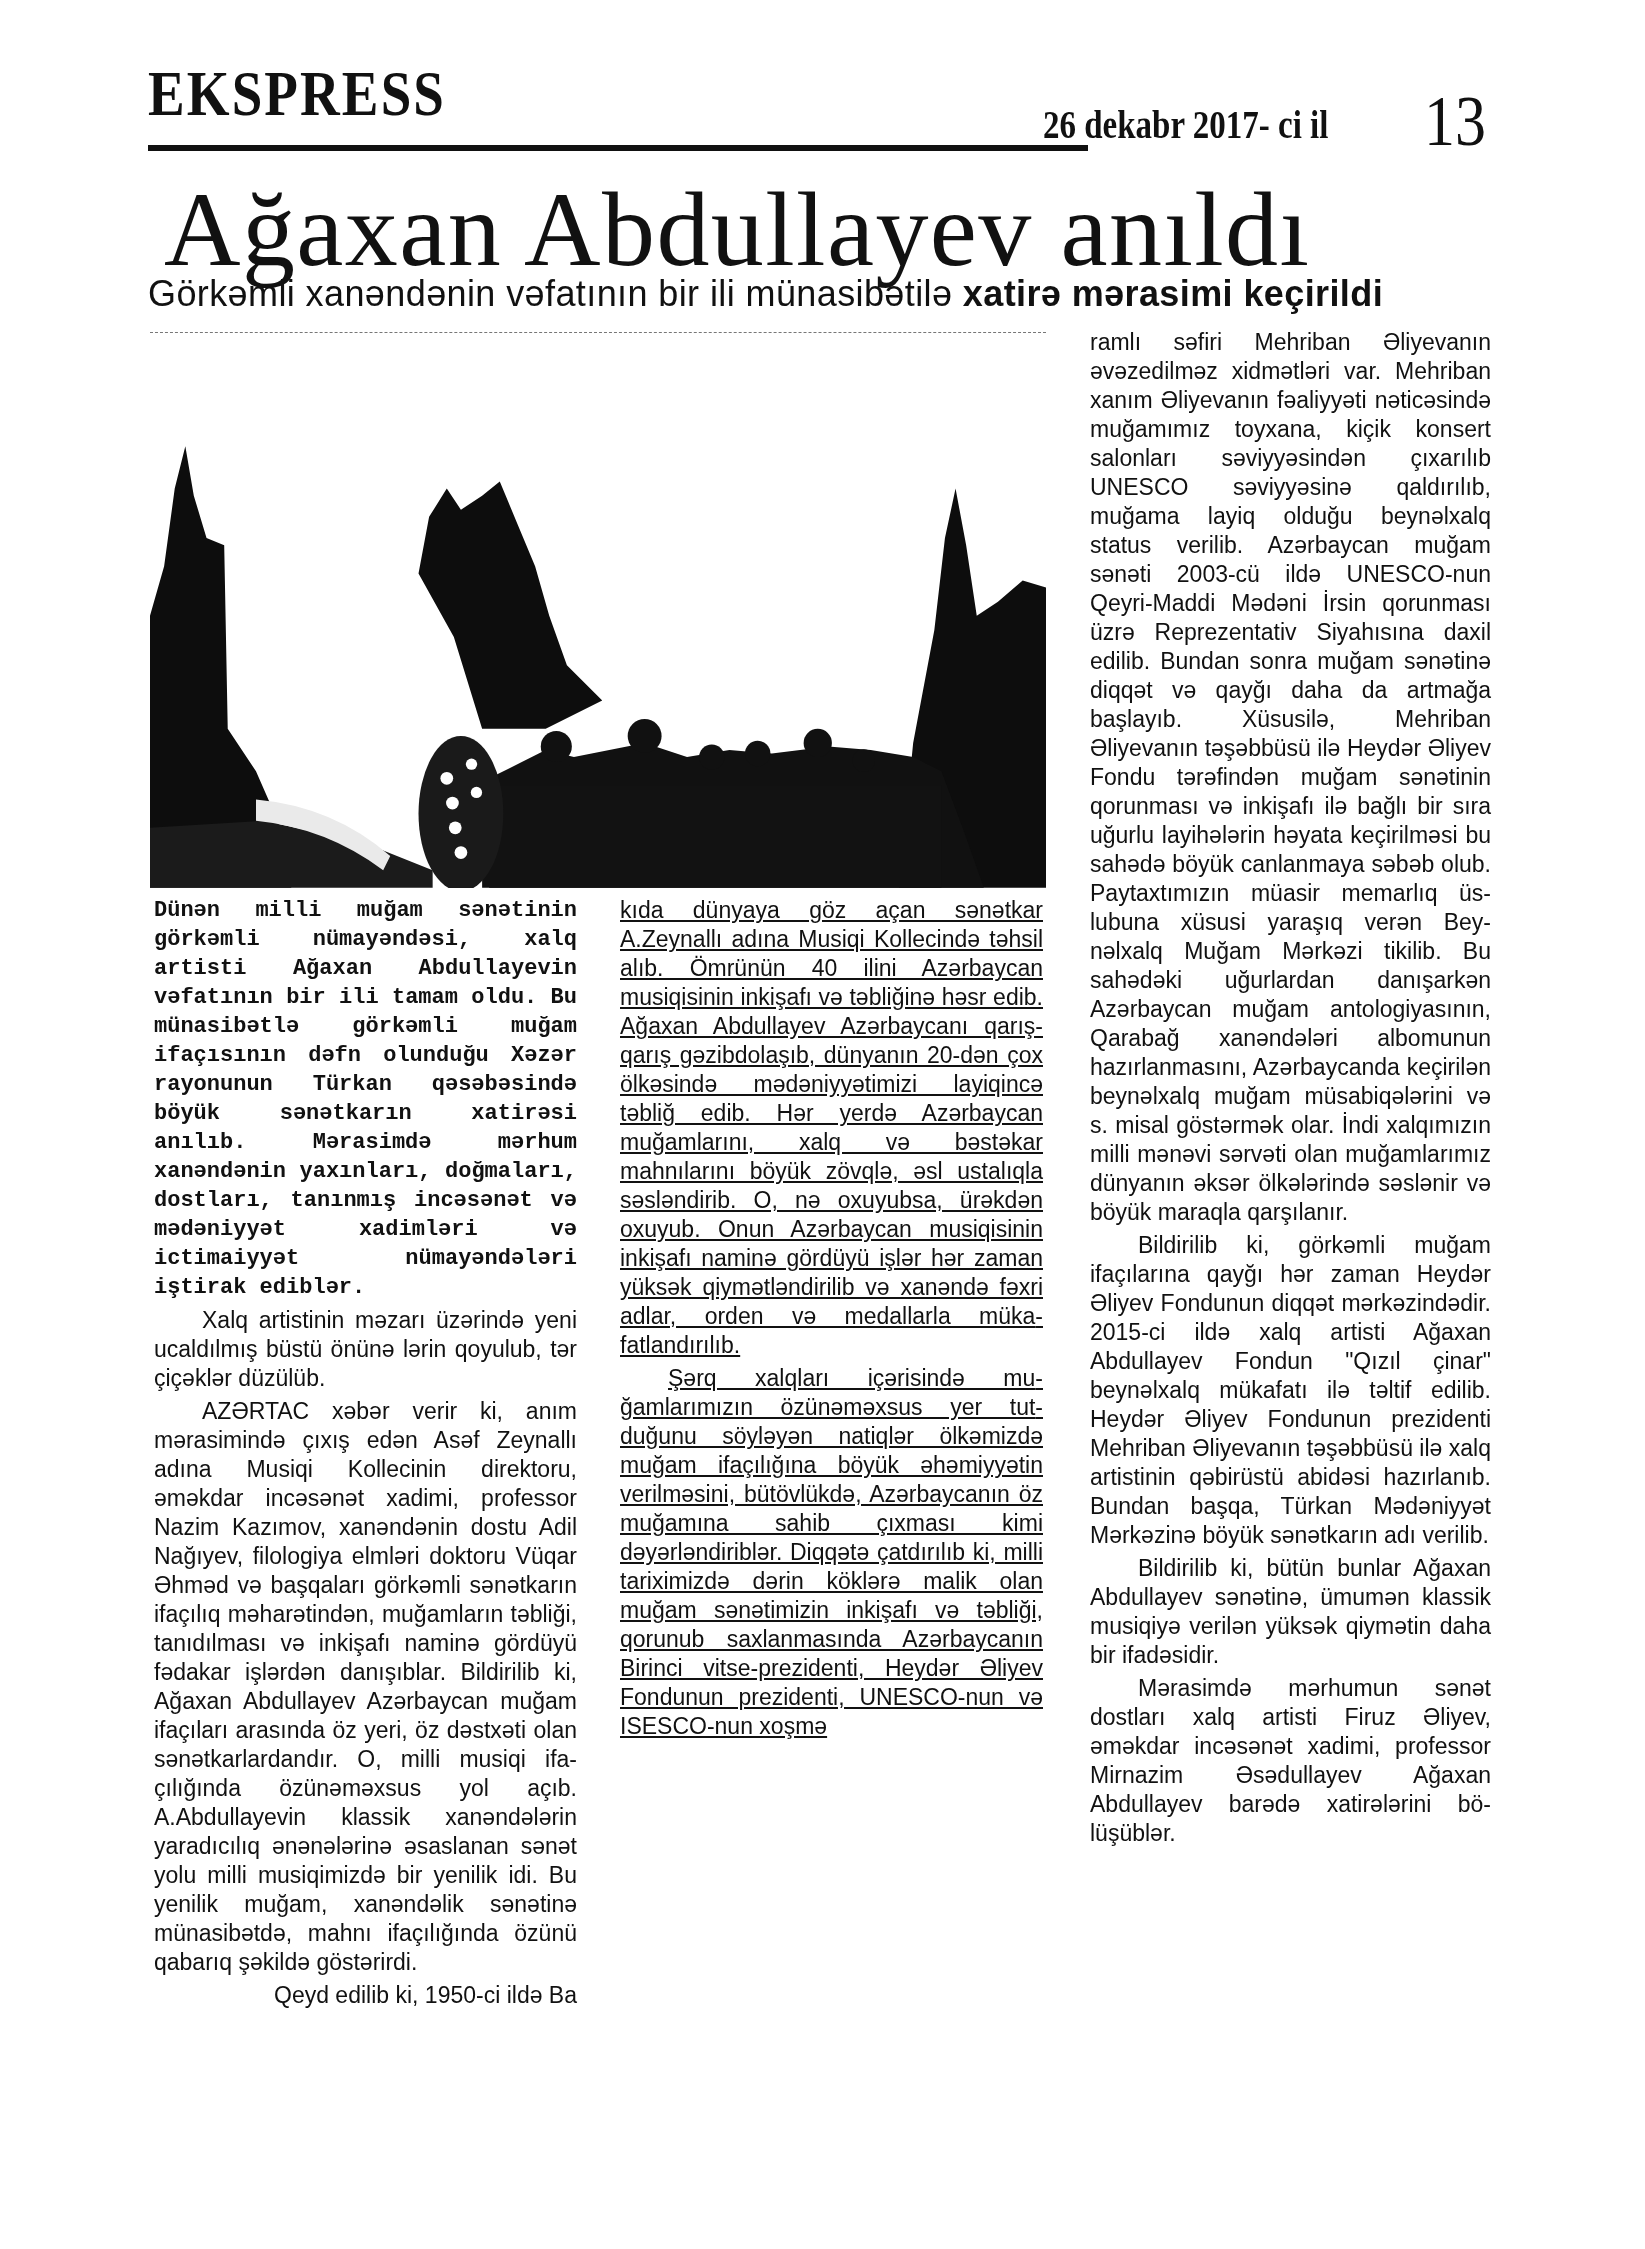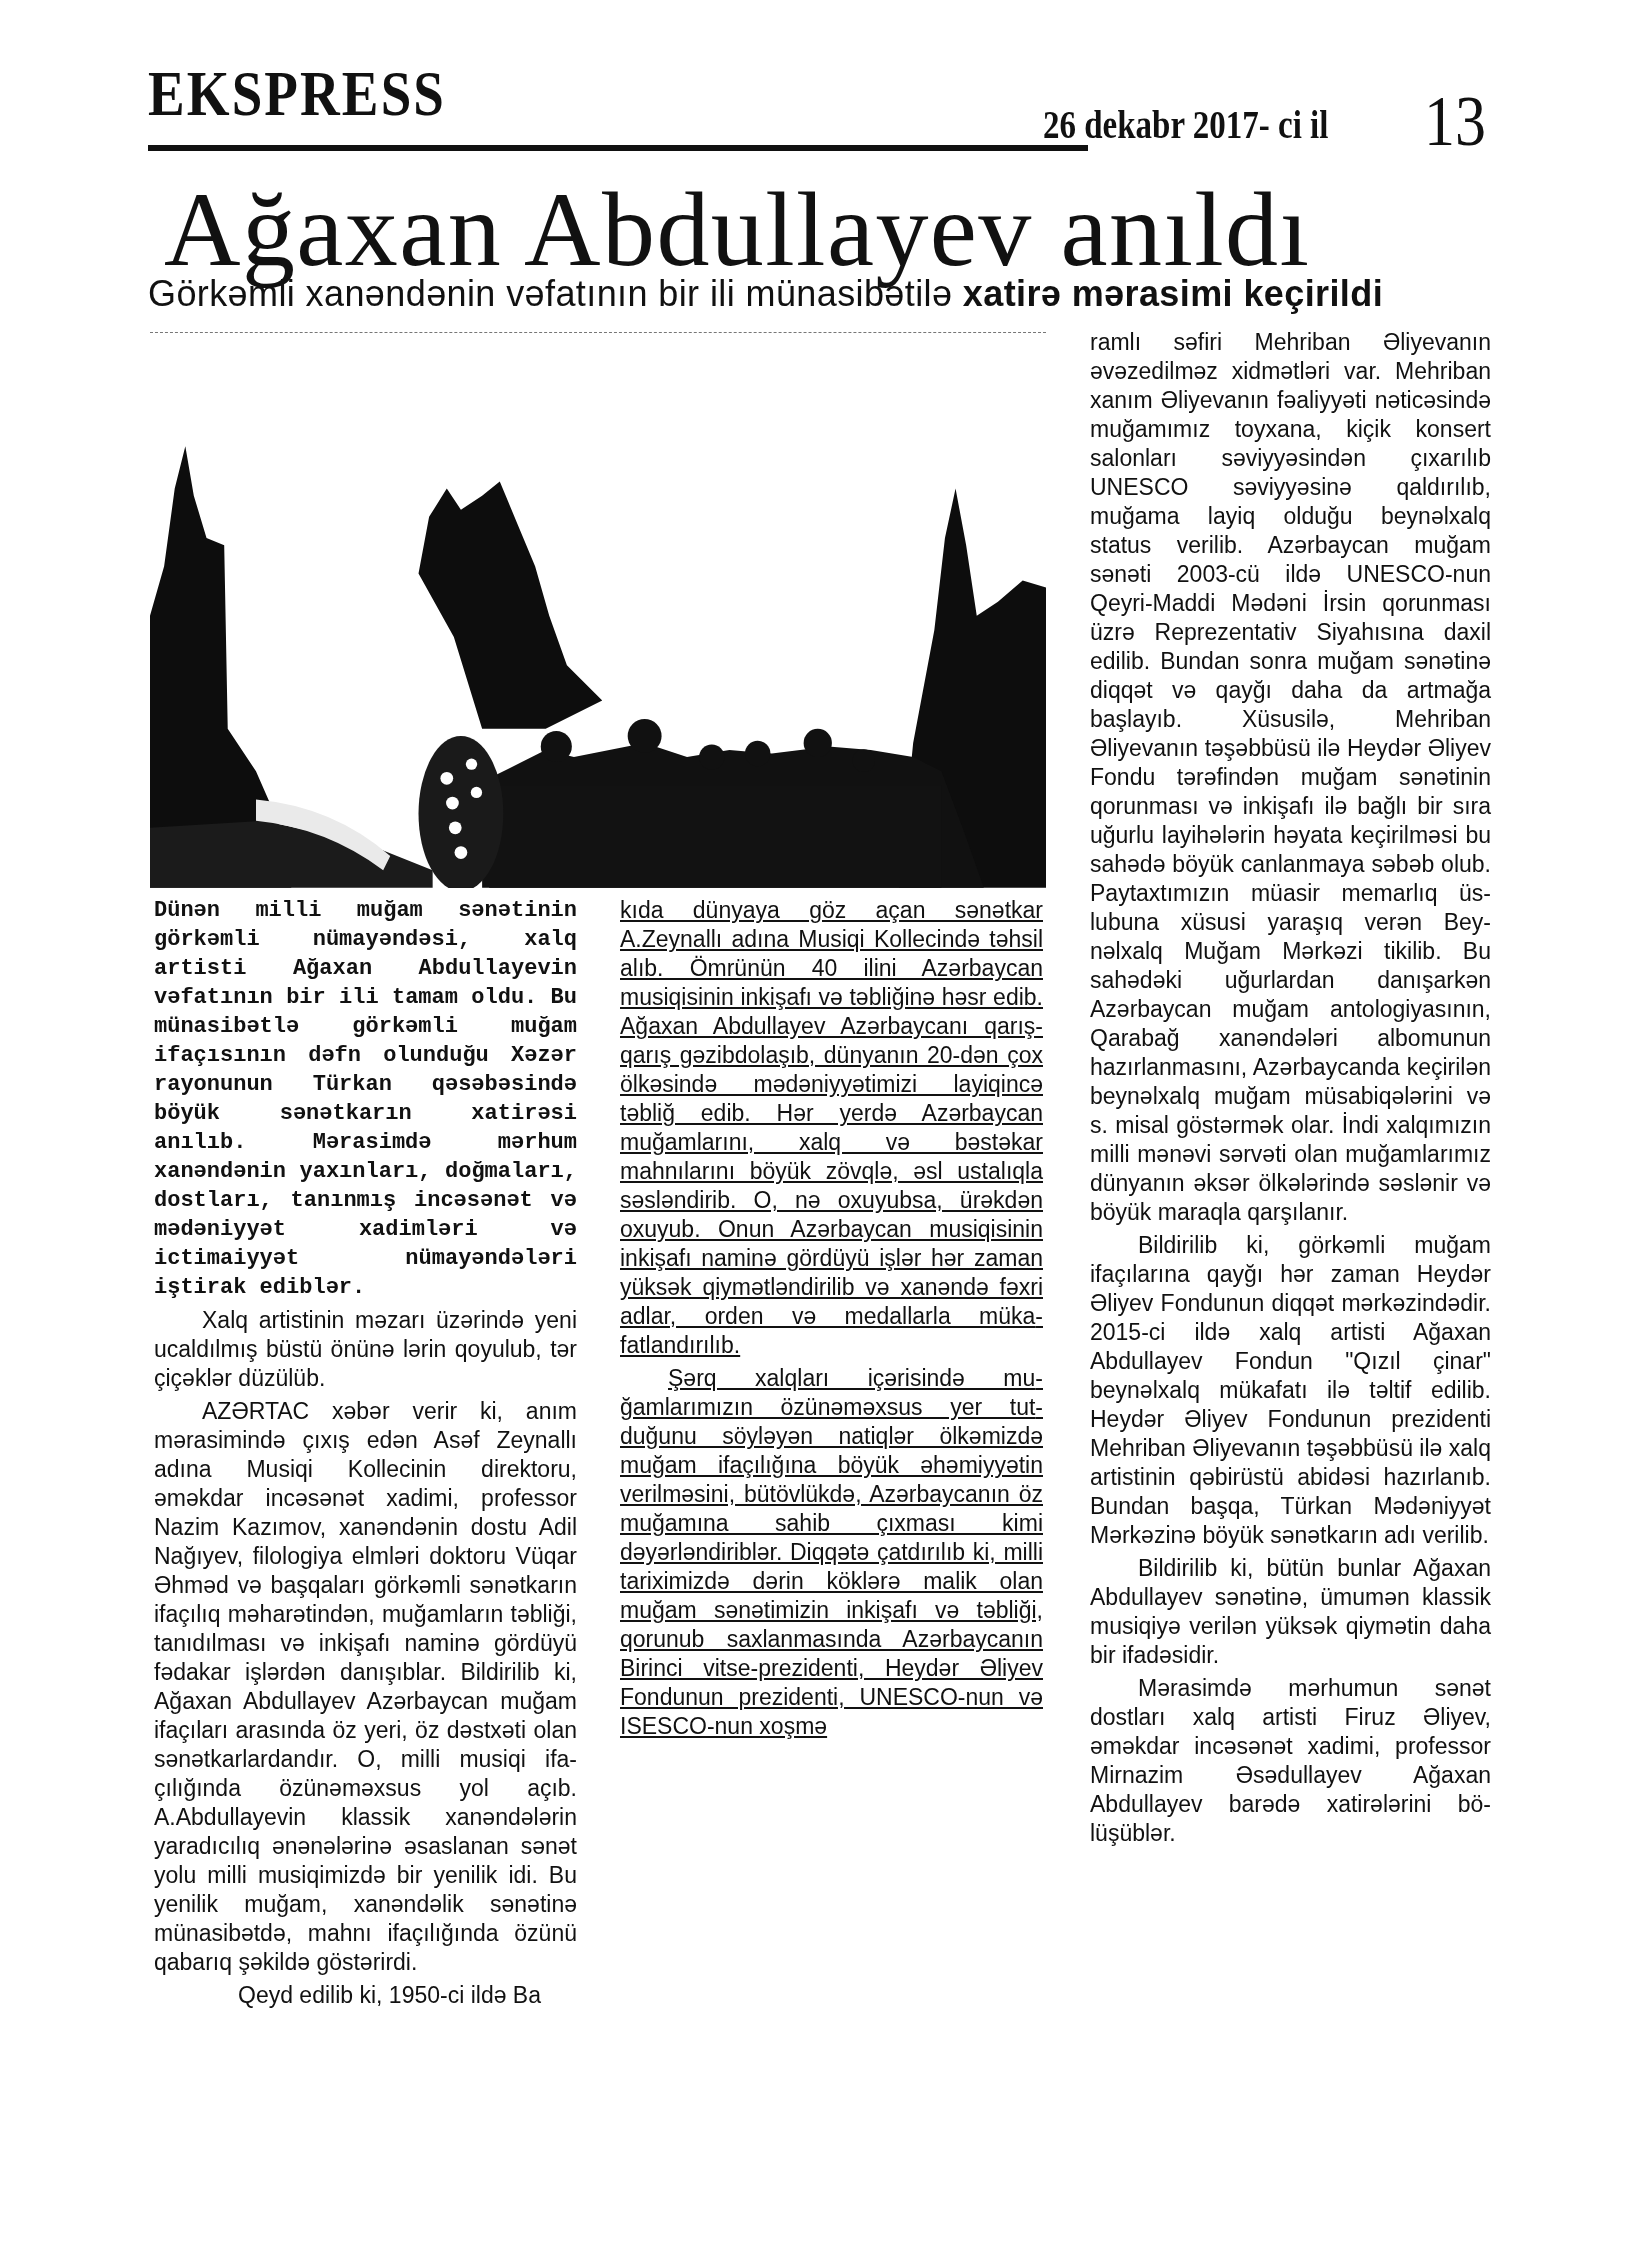--- a/index.html
+++ b/index.html
@@ -68,21 +68,21 @@
 
     <path d="M0 700 L160 690 L300 720 L400 760 L400 785 L0 785 Z" fill="#1b1b1b"></path>
     <path d="M150 660 Q260 670 340 740 L330 760 Q250 700 150 690 Z" fill="#eaeaea"></path>
   </svg>
 </div>
 
 <div class="abs col col1">
   <p class="lede">Dünən milli muğam sənətinin görkəmli nümayəndəsi, xalq artisti Ağaxan Abdullayevin vəfatının bir ili tamam oldu. Bu münasibətlə görkəmli muğam ifaçısının dəfn olunduğu Xəzər rayonunun Türkan qəsəbəsində böyük sənətkarın xatirəsi anılıb. Mərasimdə mərhum xanəndənin yaxınları, doğmaları, dostları, tanınmış incəsənət və mədəniyyət xadimləri və ictimaiyyət nümayəndələri iştirak ediblər.</p>
   <p class="ind">Xalq artistinin məzarı üzərində yeni ucaldılmış büstü önünə lərin qoyulub, tər çiçəklər düzülüb.</p>
   <p class="ind">AZƏRTAC xəbər verir ki, anım mərasimində çıxış edən Asəf Zey­nallı adına Musiqi Kollecinin direk­toru, əməkdar incəsənət xadimi, professor Nazim Kazımov, xanən­dənin dostu Adil Nağıyev, filologiya elmləri doktoru Vüqar Əhməd və başqaları görkəmli sənətkarın ifaçı­lıq məharətindən, muğamların təb­liği, tanıdılması və inkişafı naminə gördüyü fədakar işlərdən danışıb­lar. Bildirilib ki, Ağaxan Abdullayev Azərbaycan muğam ifaçıları ara­sında öz yeri, öz dəstxəti olan sə­nətkarlardandır. O, milli musiqi ifa­çılığında özünəməxsus yol açıb. A.Abdullayevin klassik xanəndələ­rin yaradıcılıq ənənələrinə əsasla­nan sənət yolu milli musiqimizdə bir yenilik idi. Bu yenilik muğam, xanəndəlik sənətinə münasibətdə, mahnı ifaçılığında özünü qabarıq şəkildə göstərirdi.</p>
-  <p class="ind" style="text-align:center">Qeyd edilib ki, 1950-ci ildə Ba­</p>
+  <p class="ind" style="text-align:right">Qeyd edilib ki, 1950-ci ildə Ba­</p>
 </div>
 
 <div class="abs col col2">
   <p>kıda dünyaya göz açan sənətkar A.Zeynallı adına Musiqi Kollecində təhsil alıb. Ömrünün 40 ilini Azər­baycan musiqisinin inkişafı və təb­liğinə həsr edib. Ağaxan Abdulla­yev Azərbaycanı qarış-qarış gəzib­dolaşıb, dünyanın 20-dən çox ölkə­sində mədəniyyətimizi layiqincə təbliğ edib. Hər yerdə Azərbaycan muğamlarını, xalq və bəstəkar mahnılarını böyük zövqlə, əsl usta­lıqla səsləndirib. O, nə oxuyubsa, ürəkdən oxuyub. Onun Azərbay­can musiqisinin inkişafı naminə gördüyü işlər hər zaman yüksək qiymətləndirilib və xanəndə fəxri adlar, orden və medallarla müka­fatlandırılıb.</p>
   <p class="ind">Şərq xalqları içərisində mu­ğamlarımızın özünəməxsus yer tut­duğunu söyləyən natiqlər ölkəmiz­də muğam ifaçılığına böyük əhə­miyyətin verilməsini, bütövlükdə, Azərbaycanın öz muğamına sahib çıxması kimi dəyərləndiriblər. Diq­qətə çatdırılıb ki, milli tariximizdə dərin köklərə malik olan muğam sənətimizin inkişafı və təbliği, qoru­nub saxlanmasında Azərbaycanın Birinci vitse-prezidenti, Heydər Əli­yev Fondunun prezidenti, UNES­CO-nun və ISESCO-nun xoşmə­</p>
 </div>
 
 <div class="abs col col3">
   <p>ramlı səfiri Mehriban Əliyevanın əvəzedilməz xidmətləri var. Mehri­ban xanım Əliyevanın fəaliyyəti nə­ticəsində muğamımız toyxana, ki­çik konsert salonları səviyyəsindən çıxarılıb UNESCO səviyyəsinə qal­dırılıb, muğama layiq olduğu bey­nəlxalq status verilib. Azərbaycan muğam sənəti 2003-cü ildə UNES­CO-nun Qeyri-Maddi Mədəni İrsin qorunması üzrə Reprezentativ Si­yahısına daxil edilib. Bundan sonra muğam sənətinə diqqət və qayğı daha da artmağa başlayıb. Xüsusi­lə, Mehriban Əliyevanın təşəbbüsü ilə Heydər Əliyev Fondu tərəfindən muğam sənətinin qorunması və in­kişafı ilə bağlı bir sıra uğurlu layihə­lərin həyata keçirilməsi bu sahədə böyük canlanmaya səbəb olub. Paytaxtımızın müasir memarlıq üs­lubuna xüsusi yaraşıq verən Bey­nəlxalq Muğam Mərkəzi tikilib. Bu sahədəki uğurlardan danışarkən Azərbaycan muğam antologiyası­nın, Qarabağ xanəndələri albomu­nun hazırlanmasını, Azərbaycanda keçirilən beynəlxalq muğam müsa­biqələrini və s. misal göstərmək olar. İndi xalqımızın milli mənəvi sərvəti olan muğamlarımız dünya­nın əksər ölkələrində səslənir və böyük maraqla qarşılanır.</p>
   <p class="ind">Bildirilib ki, görkəmli muğam ifaçılarına qayğı hər zaman Heydər Əliyev Fondunun diqqət mərkəzin­dədir. 2015-ci ildə xalq artisti Ağa­xan Abdullayev Fondun "Qızıl çi­nar" beynəlxalq mükafatı ilə təltif edilib. Heydər Əliyev Fondunun prezidenti Mehriban Əliyevanın tə­şəbbüsü ilə xalq artistinin qəbirüs­tü abidəsi hazırlanıb. Bundan baş­qa, Türkan Mədəniyyət Mərkəzinə böyük sənətkarın adı verilib.</p>

